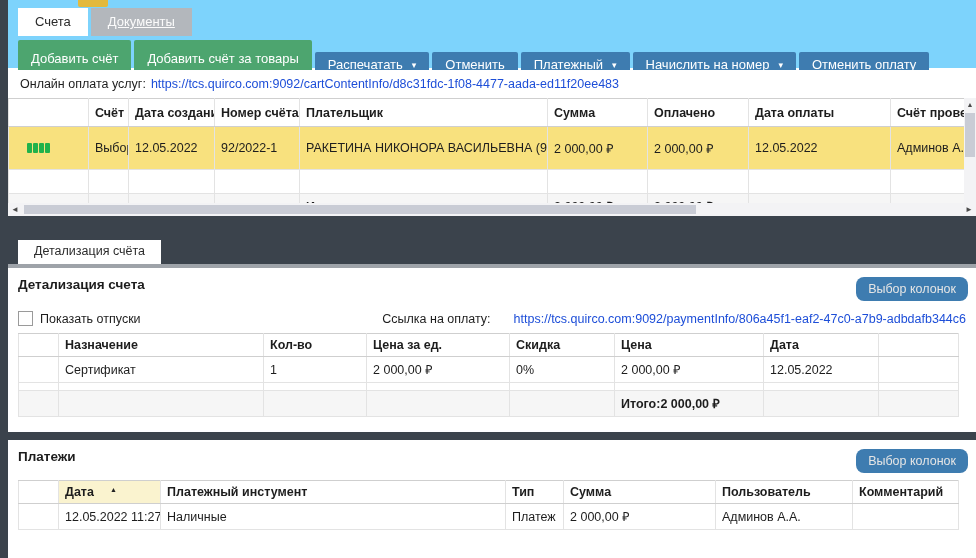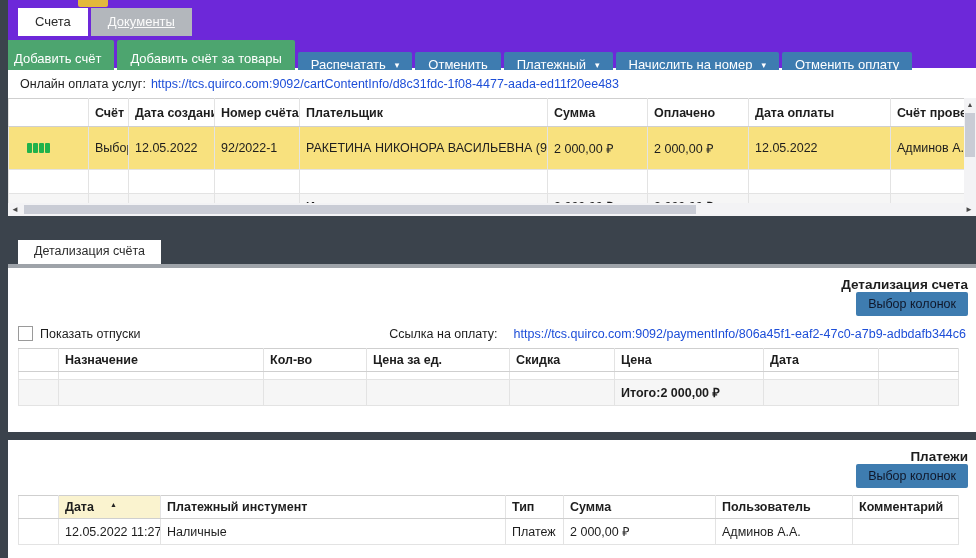--- a/index.html
+++ b/index.html
@@ -1,31 +1,31 @@
 <!DOCTYPE html>
 <html><head>
 <meta charset="utf-8">
 <style>
   html,body{margin:0;padding:0;}
   body{font-family:"Liberation Sans", sans-serif; background:#fff;}
   .stage{position:relative;width:976px;height:558px;overflow:hidden;background:#fff;font-size:12.5px;color:#1d1d1d;}
 
   
-  .top-chrome{position:absolute;top:0;left:0;right:0;height:68px;background:#6d28d9;}
+  .top-chrome{position:absolute;top:0;left:0;right:0;height:68px;background:#7dd3fc;}
   .left-strip{position:absolute;top:0;left:0;width:8px;height:558px;background:#3B434C;z-index:40;}
   .win-icon{position:absolute;top:0;left:78px;width:30px;height:7px;background:#E3B93C;border-radius:0 0 2px 2px;}
 
   
   .tabs{position:absolute;top:8px;left:18px;display:flex;gap:3px;}
   .tab{padding:6px 17px 7px 17px;font-size:13px;cursor:default;}
   .tab.active{background:#fff;color:#2b2b2b;}
   .tab.inactive{background:#B3B7BC;color:#fbfbfb;text-decoration:underline;}
 
   
-  .toolbar{position:absolute;top:40px;left:1px;display:flex;gap:3px;}
+  .toolbar{position:absolute;top:40px;left:18px;display:flex;gap:3px;}
   .btn{border:none;border-radius:2px;color:#fff;font-size:13px;padding:5px 13px;display:flex;align-items:center;gap:9px;font-family:inherit;}
   .btn.green{background:#4DA56F;}
   .btn.blue{background:#3E7CB0;margin-top:12px;}
   .caret{font-size:9px;line-height:1;position:relative;top:1px;}
 
   
   .url-line{position:absolute;top:70px;left:0;right:0;height:28px;background:#fff;display:flex;align-items:center;padding-left:20px;gap:5px;}
   a.link{color:#1d4ed8;text-decoration:none;}
 
   
@@ -53,27 +53,27 @@
   .vscroll .thumb{margin:2px 1px 0 1px;height:44px;background:#C9CCD5;}
 
   
   .dark-gap{position:absolute;top:216px;left:0;right:0;height:48px;background:#3B434C;}
   .subtab{position:absolute;top:240px;left:18px;height:17px;background:#fff;color:#2b2b2b;padding:4px 16px 3px 16px;font-size:12.5px;z-index:5;}
   .gray-band{position:absolute;top:264px;left:0;right:0;height:4px;background:#9EA3A9;}
   .panel{position:absolute;left:0;right:0;background:#fff;}
   .panel1{top:268px;height:164px;}
   .dark-band{position:absolute;top:432px;left:0;right:0;height:8px;background:#3B434C;}
   .panel2{top:440px;height:140px;}
-  .panel-head{display:flex;align-items:flex-end;padding:9px 8px 0 18px;flex-direction:column;}
+  .panel-head{display:flex;align-items:flex-start;padding:9px 8px 0 18px;}
   .panel-title{font-weight:bold;font-size:13.5px;}
-  .btn-cols{margin-left:auto;background:#3E7CB0;color:#0f172a;border:none;border-radius:2px;font-size:12.5px;padding:5px 12px;font-family:inherit;}
+  .btn-cols{margin-left:auto;background:#3E7CB0;color:#e5e5e5;border:none;border-radius:8px;font-size:12.5px;padding:5px 12px;font-family:inherit;}
   .panel-sub{display:flex;align-items:center;padding:10px 10px 0 18px;}
   .cb{width:13px;height:13px;border:1px solid #9a9a9a;background:#fff;margin-right:7px;flex:0 0 auto;}
   .cb-group{display:flex;align-items:center;}
-  .pay-link{margin-left:auto;display:flex;gap:16px;align-items:center;}
+  .pay-link{margin-left:auto;display:flex;gap:23px;align-items:center;}
   .inner-grid{margin:7px 18px 0 18px;width:940px;}
   th.sorted{background:#FAF3CF;}
   .sort-ic{font-size:7px;position:relative;top:-4px;margin-left:16px;color:#222;}
 </style>
 </head>
 <body>
 
 <div class="stage">
 
   <div class="top-chrome">
@@ -220,20 +220,30 @@
           <tr>
         <th></th>
         <th>Назначение</th>
         <th>Кол-во</th>
         <th>Цена за ед.</th>
         <th>Скидка</th>
         <th>Цена</th>
         <th>Дата</th>
         <th></th>
       </tr>
+      <tr>
+        <td></td>
+        <td>Сертификат</td>
+        <td class="num">1</td>
+        <td class="num">2 000,00 ₽</td>
+        <td>0%</td>
+        <td class="num">2 000,00 ₽</td>
+        <td>12.05.2022</td>
+        <td></td>
+      </tr>
       <tr class="spacer">
         <td></td>
             <td></td>
             <td></td>
             <td></td>
             <td></td>
             <td></td>
             <td></td>
             <td></td>
       </tr>

